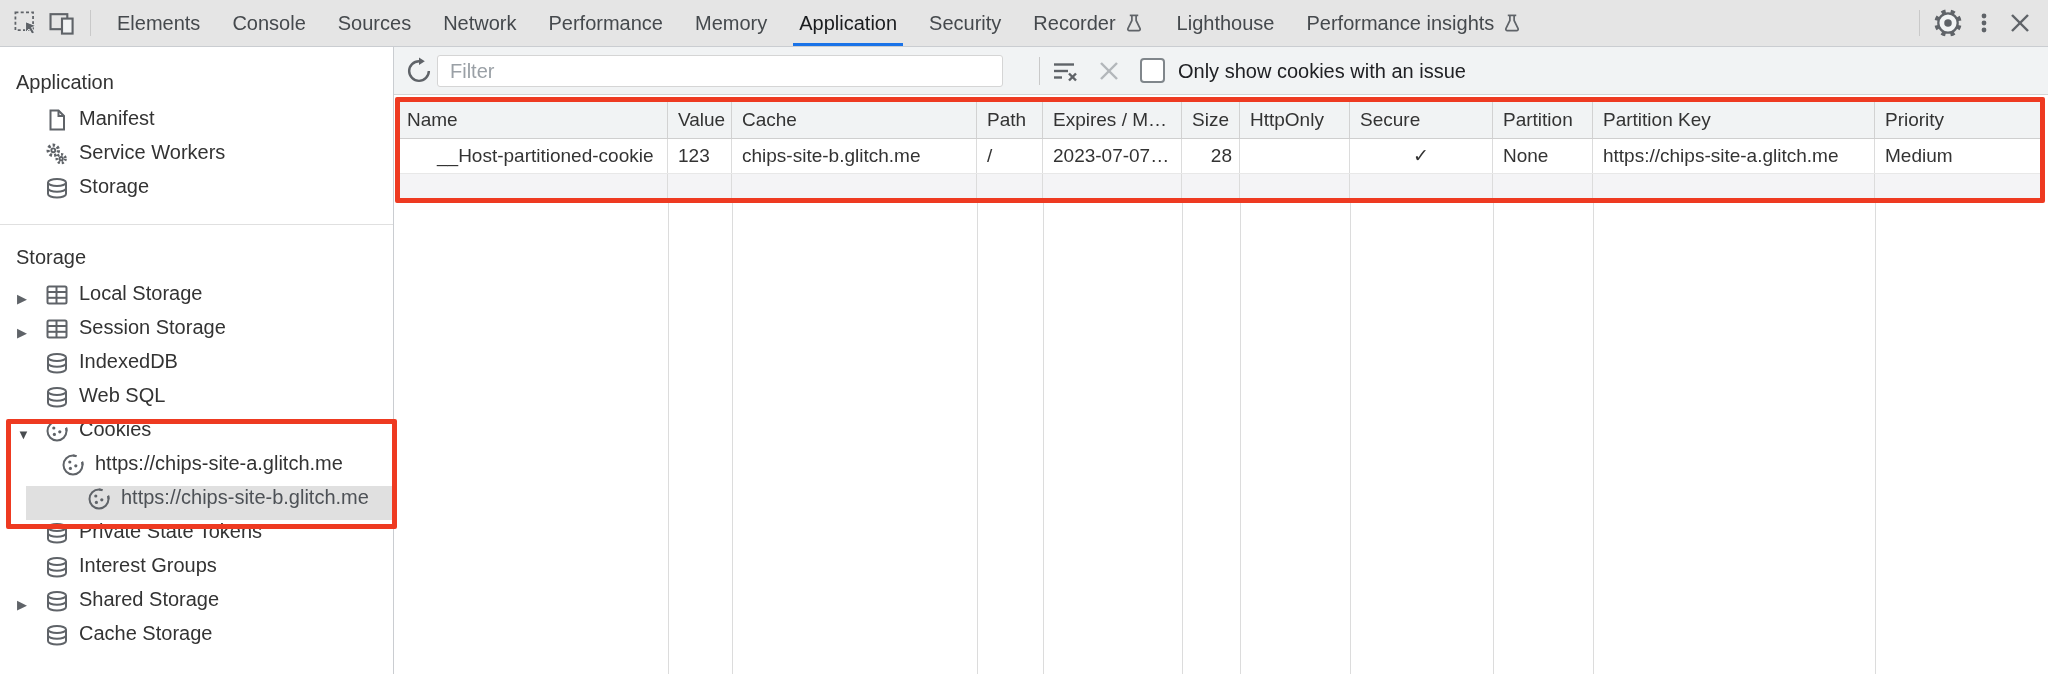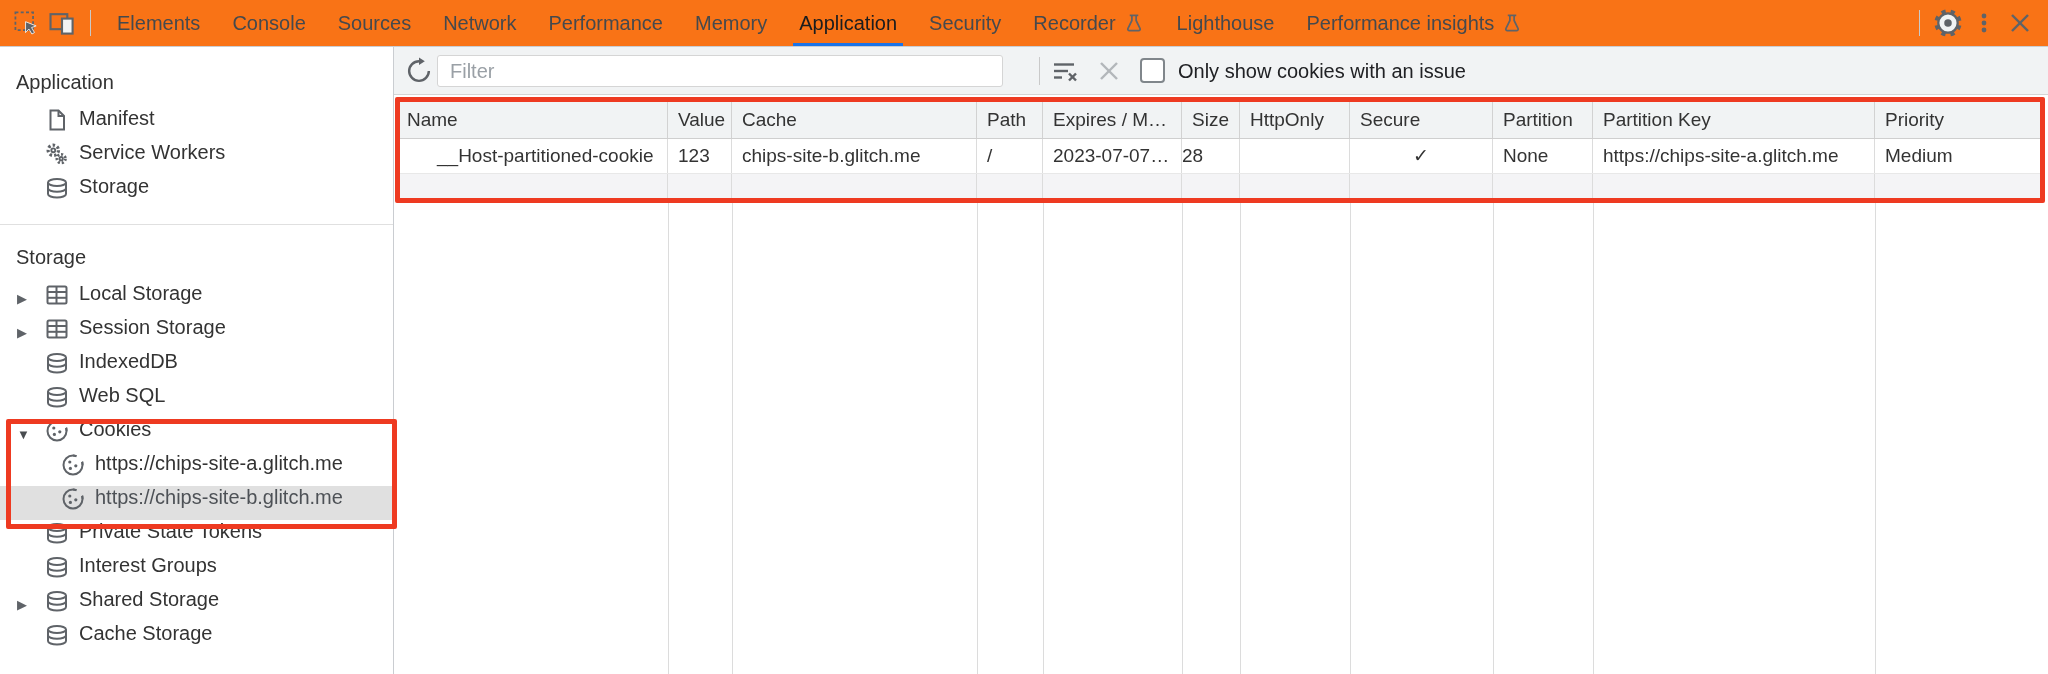--- a/index.html
+++ b/index.html
@@ -4,21 +4,21 @@
 <style>
   * { margin:0; padding:0; box-sizing:border-box; }
   html,body { width:2048px; height:674px; background:#fff; overflow:hidden;
               font-family:"Liberation Sans","DejaVu Sans",sans-serif; color:#333; }
   body { position:relative; }
   svg { display:block; }
   .st { fill:none; stroke:#5f6368; stroke-width:2; }
 
   
   .tabbar { position:absolute; left:0; top:0; width:2048px; height:47px;
-            background:#f97316; border-bottom:1px solid #cacdd1;
+            background:#e5e5e5; border-bottom:1px solid #cacdd1;
             display:flex; align-items:center; padding-left:8px; }
   .iconbtn { width:36px; height:36px; display:flex; align-items:center; justify-content:center;
              border-radius:4px; flex:0 0 auto; }
   .vdiv { width:1px; height:26px; background:#c9c9c9; margin:0 10px; flex:0 0 auto; }
   .tabs { display:flex; height:100%; align-items:stretch; }
   .tab { display:flex; align-items:center; padding:0 16px; font-size:20px; color:#45494d;
          position:relative; white-space:nowrap; }
   .tab .flask { margin-left:7px; }
   .tab.active { color:#1a1c1e; }
   .tab.active::after { content:""; position:absolute; left:10px; right:10px; bottom:0;
@@ -30,21 +30,21 @@
              background:#fff; border-right:1px solid #cacdd1; padding-top:18px; }
   .ssection { height:34px; line-height:34px; padding-left:16px; font-size:20px; color:#333; }
   .sgap { height:8px; }
   .srow { position:relative; height:34px; display:flex; align-items:flex-start;
           padding-left:44px; font-size:20px; color:#333; white-space:nowrap; }
   .srow .arrow { position:absolute; left:17px; top:0; height:34px; line-height:34px;
                  font-size:13px; color:#5f6368; }
   .srow .sicon { width:26px; height:26px; margin-right:9px; flex:0 0 auto;
                  display:flex; align-items:center; justify-content:center; }
   .srow.child { padding-left:60px; }
-  .srow.selected { background:#e0e0e0; color:#4d5156; }
+  .srow.selected { background:#e0e0e0; color:#4d5156;margin-left:26px; }
   .sdivider { height:1px; background:#e0e0e0; margin-top:15px; }
   .sdivider2 { height:15px; }
 
   
   .main { position:absolute; left:394px; top:47px; width:1654px; height:627px; background:#fff; }
   .mtoolbar { position:absolute; left:0; top:0; width:1654px; height:48px;
               background:#f1f3f4; border-bottom:1px solid #d5d5d5;text-decoration:underline; }
   .refresh-btn { position:absolute; left:8px; top:7px; width:34px; height:34px;
                  display:flex; align-items:center; justify-content:center; }
   .filter-input { position:absolute; left:43px; top:8px; width:566px; height:32px;
@@ -67,21 +67,21 @@
   .thead { height:37px; background:#f1f3f4; border-bottom:1px solid #cfcfcf; }
   .th { line-height:36px; font-size:19px; color:#333; padding-left:10px;
         border-right:1px solid #d2d2d2; white-space:nowrap; overflow:hidden; }
   .tdata { height:35px; background:#fff; border-bottom:1px solid #e8e8e8; }
   .td { line-height:34px; font-size:19px; color:#333; padding-left:10px;
         border-right:1px solid #dcdcdc; white-space:nowrap; overflow:hidden; }
   .tstripe { height:26px; background:#f4f4f6; }
   .tstripe .td { line-height:26px; }
   .th:last-child, .td:last-child { border-right:none; }
   .td.cname { padding-left:40px; }
-  .td.csize { padding-left:0; padding-right:24px; text-align:left; }
+  .td.csize { padding-left:0; padding-right:7px; text-align:right; }
   .td.csecure { padding-left:0; text-align:center; }
 
   .vlines { position:absolute; left:3px; top:156px; width:1648px; height:471px; pointer-events:none; }
   .vlines i { position:absolute; top:0; bottom:0; width:1px; background:#dcdcdc; }
   .vlines i:nth-child(1){left:271px}.vlines i:nth-child(2){left:335px}
   .vlines i:nth-child(3){left:580px}.vlines i:nth-child(4){left:646px}
   .vlines i:nth-child(5){left:785px}.vlines i:nth-child(6){left:843px}
   .vlines i:nth-child(7){left:953px}.vlines i:nth-child(8){left:1096px}
   .vlines i:nth-child(9){left:1196px}.vlines i:nth-child(10){left:1478px}
 

